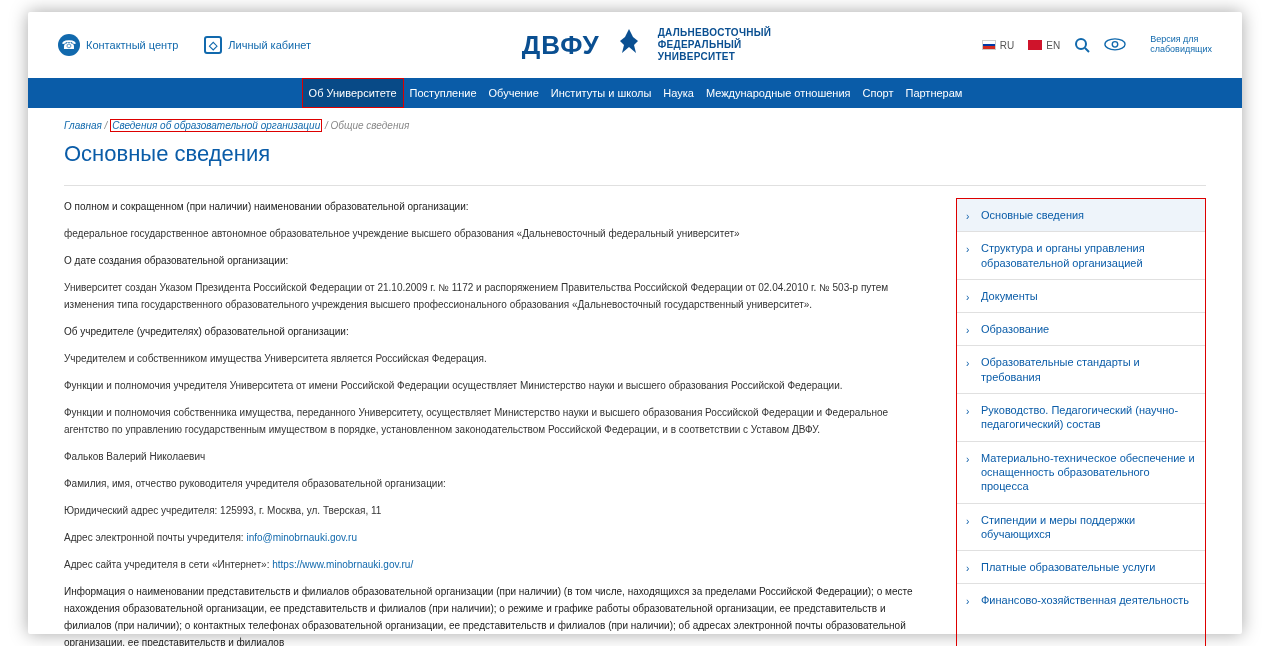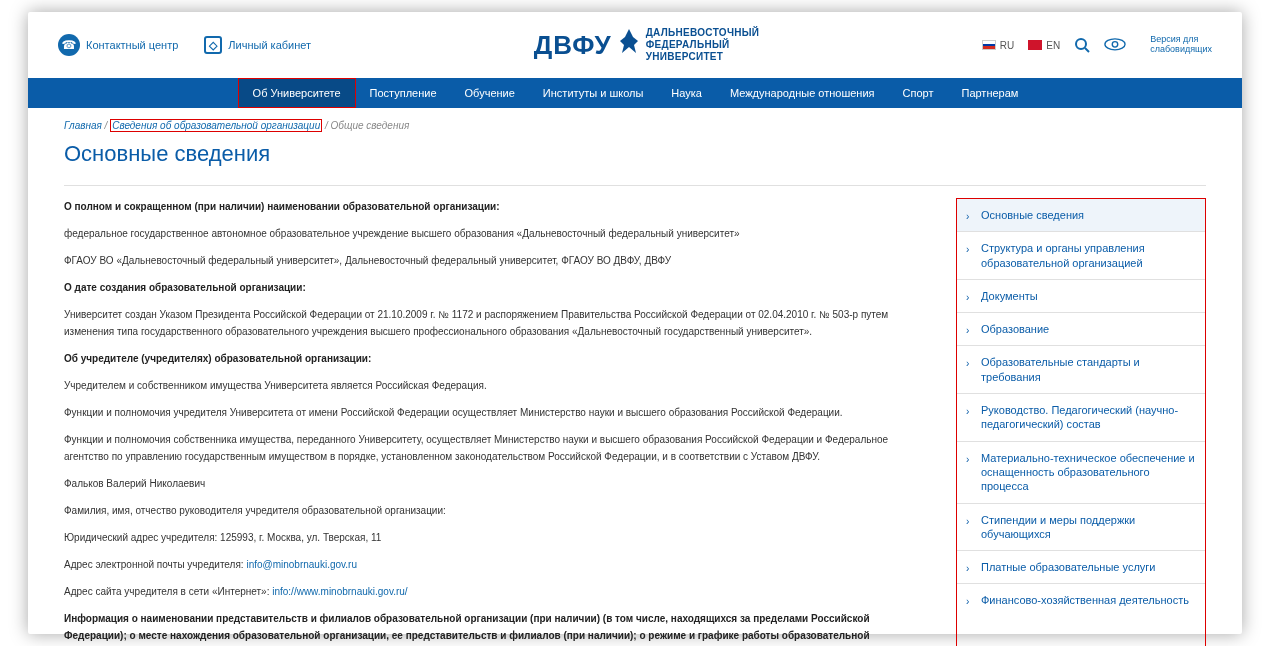--- a/index.html
+++ b/index.html
@@ -3,45 +3,45 @@
 <meta charset="utf-8">
 <style>
 *{margin:0;padding:0;box-sizing:border-box;font-family:Arial,sans-serif}
 body{background:#fff;width:1270px;height:646px;overflow:hidden;position:relative}
 .frame{position:absolute;left:28px;top:12px;right:28px;bottom:12px;background:#fff;box-shadow:0 0 18px rgba(0,0,0,.35);border-radius:2px}
 .topbar{display:flex;align-items:center;justify-content:space-between;padding:10px 30px;height:66px}
 .top-left{display:flex;align-items:center;gap:26px}
 .link-sm{display:flex;align-items:center;gap:6px;color:#1169ad;font-size:11px;text-decoration:none;cursor:pointer}
 .icon-circle{width:22px;height:22px;border-radius:50%;background:#1169ad;display:flex;align-items:center;justify-content:center;color:#fff;font-size:12px}
 .icon-square{width:18px;height:18px;border:2px solid #1169ad;border-radius:3px;display:flex;align-items:center;justify-content:center;color:#1169ad;font-size:11px;font-weight:bold}
-.logo-wrap{display:flex;align-items:center;gap:4px}
+.logo-wrap{display:flex;align-items:center;gap:16px}
 .logo-main{font-size:26px;font-weight:900;color:#0a4f91;letter-spacing:1px}
 .logo-bird{width:26px;height:36px;display:inline-block}
 .logo-sub{font-size:10px;color:#0a4f91;font-weight:bold;line-height:1.2;letter-spacing:.3px}
 .top-right{display:flex;align-items:center;gap:14px}
 .flag-ru{width:14px;height:10px;background:linear-gradient(#fff 33%,#0039a6 33% 66%,#d52b1e 66%);border:1px solid #ccc;display:inline-block}
 .flag-en{width:14px;height:10px;background:#cf142b;position:relative;display:inline-block}
 .lang{display:flex;align-items:flex-start;gap:4px;font-size:10px;color:#555;cursor:pointer}
 .search-ic{width:16px;height:16px;color:#1169ad;cursor:pointer}
 .eye-ic{width:22px;height:16px;color:#1169ad}
 .vis-text{font-size:9px;color:#1169ad;line-height:1.1}
 .navbar{background:#0a5ca8;height:30px;display:flex;justify-content:center}
 .nav-inner{display:flex;align-items:stretch}
-.nav-item{color:#fff;font-size:11px;padding:0 14px;display:flex;align-items:center;cursor:pointer;white-space:nowrap}
+.nav-item{color:#fff;font-size:11px;padding:0 6px;display:flex;align-items:center;cursor:pointer;white-space:nowrap}
 .nav-item.active{background:#084a87}
 .red-box{border:1.5px solid #d00}
 .content-wrap{padding:12px 36px 0}
 .breadcrumb{font-size:10px;color:#888;font-style:italic;margin-bottom:10px}
 .breadcrumb a{color:#1169ad}
 .bc-red{border:1.5px solid #d00;padding:0 1px}
 h1.page-title{color:#0a5ca8;font-size:22px;font-weight:normal;margin-bottom:18px}
 .two-col{display:flex;gap:24px;border-top:1px solid #e0e0e0;padding-top:12px}
 .main-col{flex:1;font-size:10px;color:#333;line-height:1.7}
 .main-col p{margin-bottom:10px}
-.main-col strong{font-weight:bold;color:#222}
+.main-col strong{font-weight:normal;color:#222}
 .main-col a{color:#1169ad;text-decoration:none}
 .sidebar{width:250px;border:1.5px solid #d00}
 .side-item{border-bottom:1px solid #e0e0e0;padding:9px 10px 9px 24px;position:relative;font-size:11px;color:#0a5ca8;cursor:pointer;line-height:1.3}
 .side-item:last-child{border-bottom:none}
 .side-item.active{background:#eef4fa}
 .side-item .chev{position:absolute;left:9px;top:11px;color:#0a5ca8;font-size:10px}
 .vis-link{display:flex;align-items:center;gap:24px;cursor:pointer}
 </style>
 </head>
 <body>
@@ -116,32 +116,31 @@
       <a>Главная</a> /
       <a class="bc-red">Сведения об образовательной организации</a> /
       <span>Общие сведения</span>
     </div>
     <h1 class="page-title">Основные сведения</h1>
 
     <div class="two-col">
       <div class="main-col">
         <p><strong>О полном и сокращенном (при наличии) наименовании образовательной организации:</strong></p>
         <p>федеральное государственное автономное образовательное учреждение высшего образования «Дальневосточный федеральный университет»</p>
-        <p>ФГАОУ ВО «Дальневосточный федеральный университет», Дальневосточный федеральный университет, ФГАОУ ВО ДВФУ, ДВФУ</p>
         <p><strong>О дате создания образовательной организации:</strong></p>
         <p>Университет создан Указом Президента Российской Федерации от 21.10.2009 г. № 1172 и распоряжением Правительства Российской Федерации от 02.04.2010 г. № 503-р путем изменения типа государственного образовательного учреждения высшего профессионального образования «Дальневосточный государственный университет».</p>
         <p><strong>Об учредителе (учредителях) образовательной организации:</strong></p>
         <p>Учредителем и собственником имущества Университета является Российская Федерация.</p>
         <p>Функции и полномочия учредителя Университета от имени Российской Федерации осуществляет Министерство науки и высшего образования Российской Федерации.</p>
         <p>Функции и полномочия собственника имущества, переданного Университету, осуществляет Министерство науки и высшего образования Российской Федерации и Федеральное агентство по управлению государственным имуществом в порядке, установленном законодательством Российской Федерации, и в соответствии с Уставом ДВФУ.</p>
         <p>Фальков Валерий Николаевич</p>
         <p>Фамилия, имя, отчество руководителя учредителя образовательной организации:</p>
         <p>Юридический адрес учредителя: 125993, г. Москва, ул. Тверская, 11</p>
         <p><span>Адрес электронной почты учредителя: </span><a>info@minobrnauki.gov.ru</a></p>
-        <p><span>Адрес сайта учредителя в сети «Интернет»: </span><a>info://www.minobrnauki.gov.ru/</a></p>
+        <p><span>Адрес сайта учредителя в сети «Интернет»: </span><a>https://www.minobrnauki.gov.ru/</a></p>
         <p><strong>Информация о наименовании представительств и филиалов образовательной организации (при наличии) (в том числе, находящихся за пределами Российской Федерации); о месте нахождения образовательной организации, ее представительств и филиалов (при наличии); о режиме и графике работы образовательной организации, ее представительств и филиалов (при наличии); о контактных телефонах образовательной организации, ее представительств и филиалов (при наличии); об адресах электронной почты образовательной организации, ее представительств и филиалов</strong></p>
       </div>
       <div class="sidebar" id="sidebar">
           <div class="side-item active"><span class="chev">›</span><span>Основные сведения</span></div>
           <div class="side-item"><span class="chev">›</span><span>Структура и органы управления образовательной организацией</span></div>
           <div class="side-item"><span class="chev">›</span><span>Документы</span></div>
           <div class="side-item"><span class="chev">›</span><span>Образование</span></div>
           <div class="side-item"><span class="chev">›</span><span>Образовательные стандарты и требования</span></div>
           <div class="side-item"><span class="chev">›</span><span>Руководство. Педагогический (научно-педагогический) состав</span></div>
           <div class="side-item"><span class="chev">›</span><span>Материально-техническое обеспечение и оснащенность образовательного процесса</span></div>

